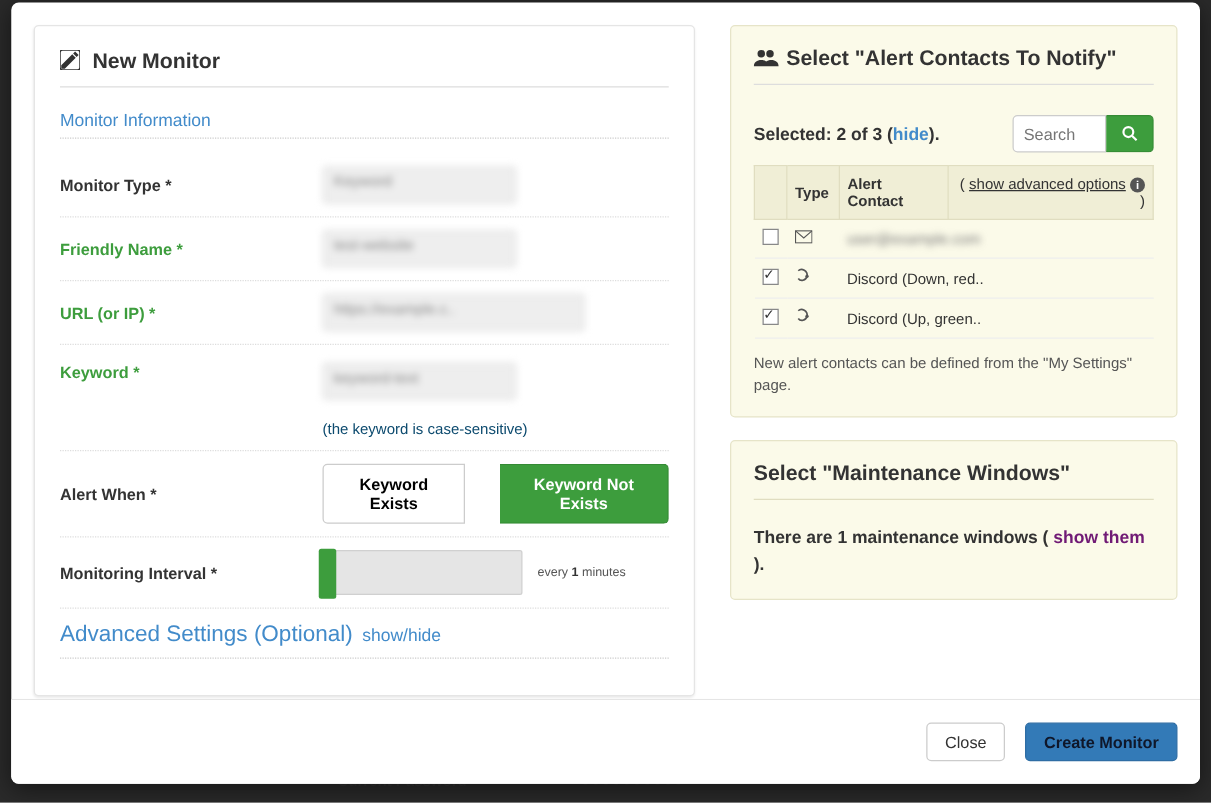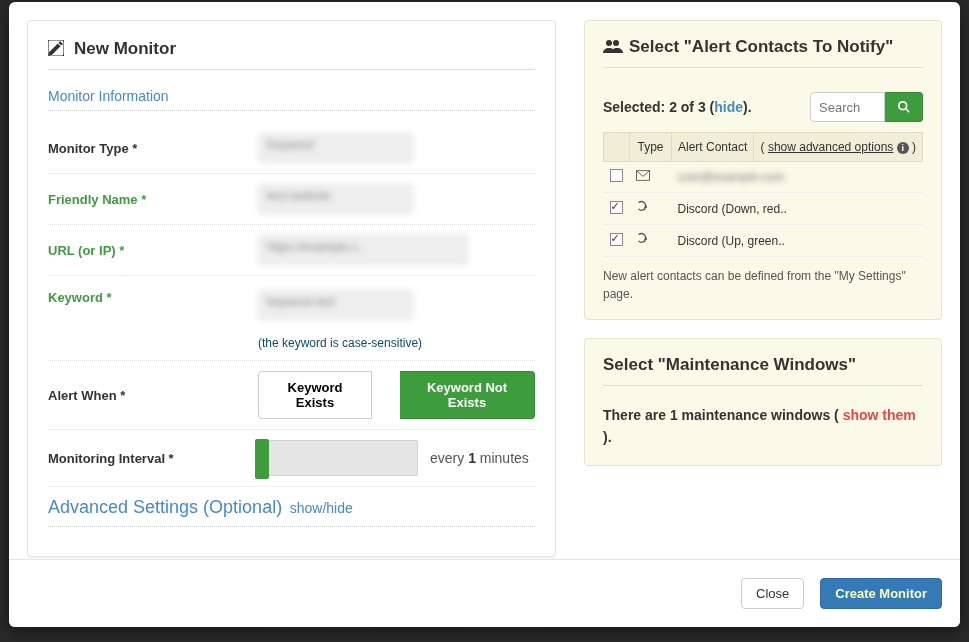--- a/index.html
+++ b/index.html
@@ -152,21 +152,21 @@
 }
 .slider-handle {
   position: absolute;
   left: -4px;
   top: -2px;
   width: 14px;
   height: 40px;
   background: #3d9d3d;
   border-radius: 2px;
 }
-.interval-text { font-size: 14px; color: #555; }
+.interval-text { font-size: 10px; color: #555; }
 .interval-text b { color: #333; }
 .selected-row {
   display: flex;
   align-items: center;
   justify-content: space-between;
   margin-bottom: 10px;
   margin-top: 24px;
 }
 .selected-text { font-size: 14px; font-weight: bold; }
 .selected-text a { color: #428bca; text-decoration: none; }
@@ -191,23 +191,23 @@
   align-items: center;
   justify-content: center;
 }
 .contacts-table {
   width: 100%;
   border-collapse: collapse;
   font-size: 12px;
 }
 .contacts-table thead tr { background: #f0eed6; }
 .contacts-table th {
-  text-align: center;
+  text-align: left;
   padding: 7px 6px;
-  font-weight: normal;
+  font-weight: bold;
   border: 1px solid #e0ddc0;
 }
 .contacts-table td {
   padding: 7px 6px;
   border-bottom: 1px solid #eee;
 }
 .contacts-table th.adv { text-align: right; font-weight: normal; }
 .contacts-table th.adv .adv-link { text-decoration: underline; cursor: pointer; }
 .chk {
   width: 13px; height: 13px;
@@ -229,21 +229,21 @@
   filter: blur(3px);
   color: #777;
 }
 .note-text {
   font-size: 12px;
   color: #555;
   margin-top: 10px;
   line-height: 1.5;
 }
 .mw-text { font-size: 14px; font-weight: bold; line-height: 1.6; }
-.mw-text a { color: #ef4444; text-decoration: none; text-align: right; }
+.mw-text a { color: #701a75; text-decoration: none; text-align: right; }
 .modal-footer {
   position: absolute;
   bottom: 0; left: 0; right: 0;
   height: 68px;
   border-top: 1px solid #e5e5e5;
   display: flex;
   justify-content: flex-end;
   align-items: center;
   padding: 0 18px;
   gap: 16px;
@@ -258,21 +258,21 @@
   font-family: inherit;
 }
 .btn-default {
   background: #fff;
   border: 1px solid #ccc;
   color: #333;
 }
 .btn-primary {
   background: #337ab7;
   border: 1px solid #2e6da4;
-  color: #fef9c3;
+  color: #0f172a;
   font-weight: bold;
 }
 .info-circle {
   display: inline-block;
   width: 12px; height: 12px;
   border-radius: 50%;
   background: #555;
   color: #fff;
   font-size: 9px;
   line-height: 12px;

